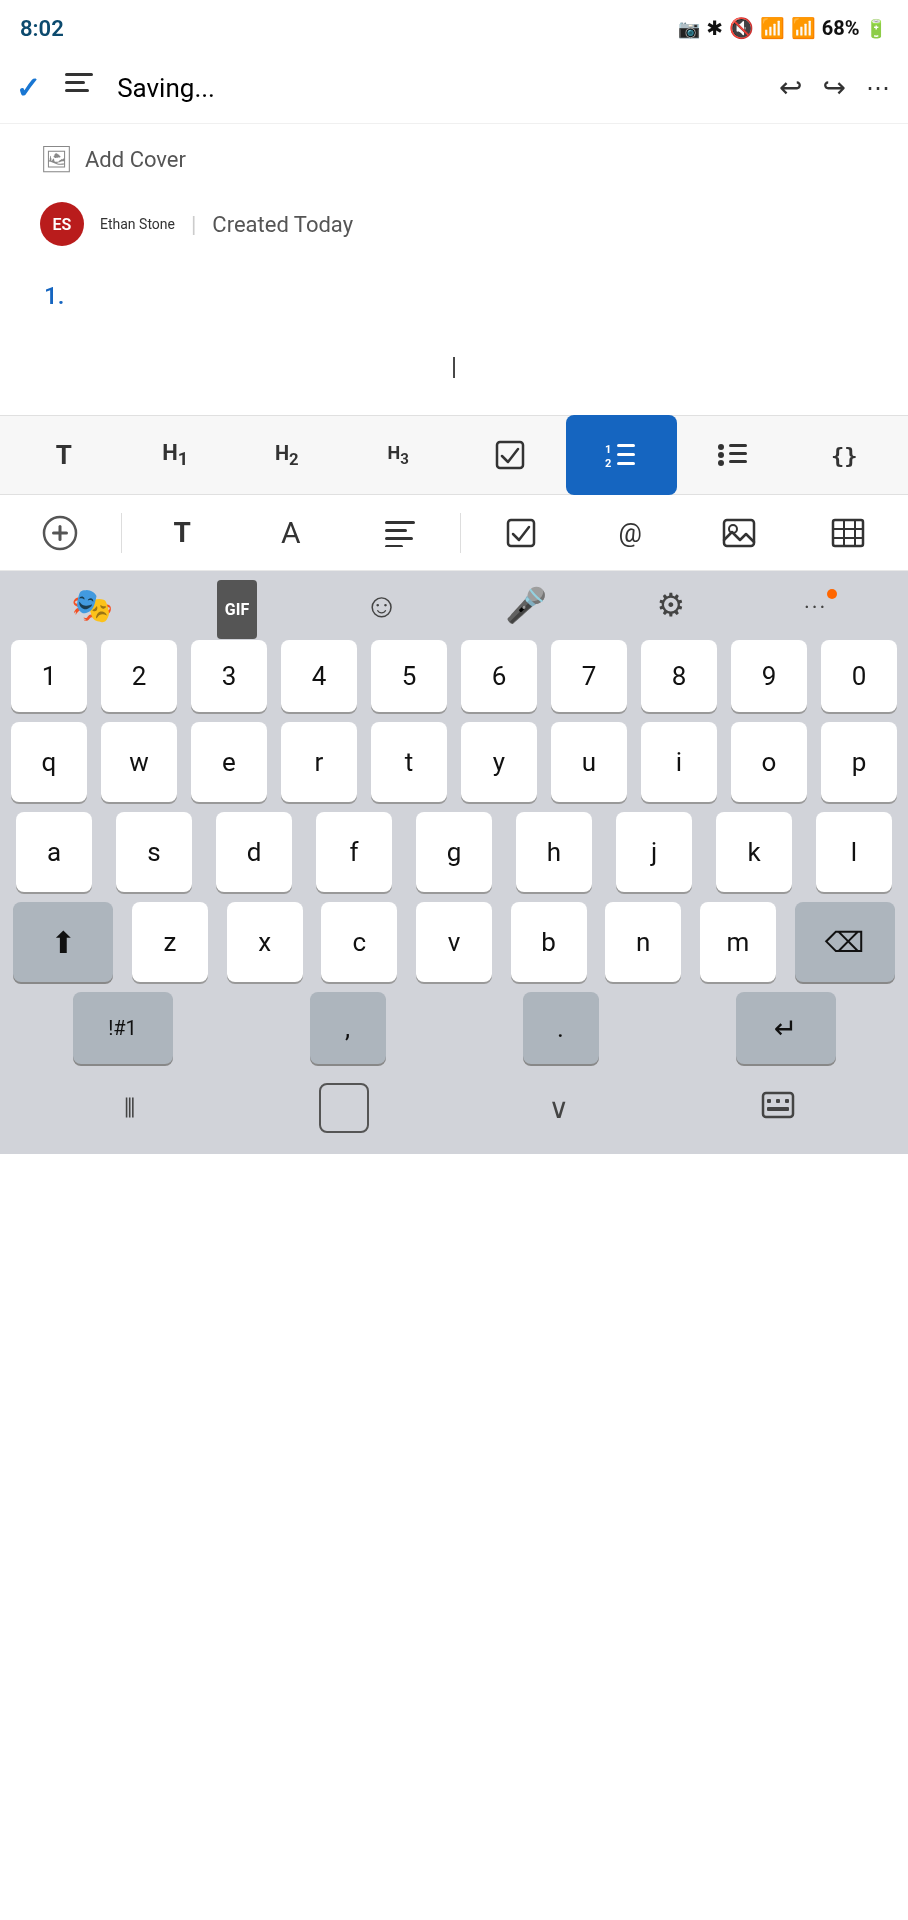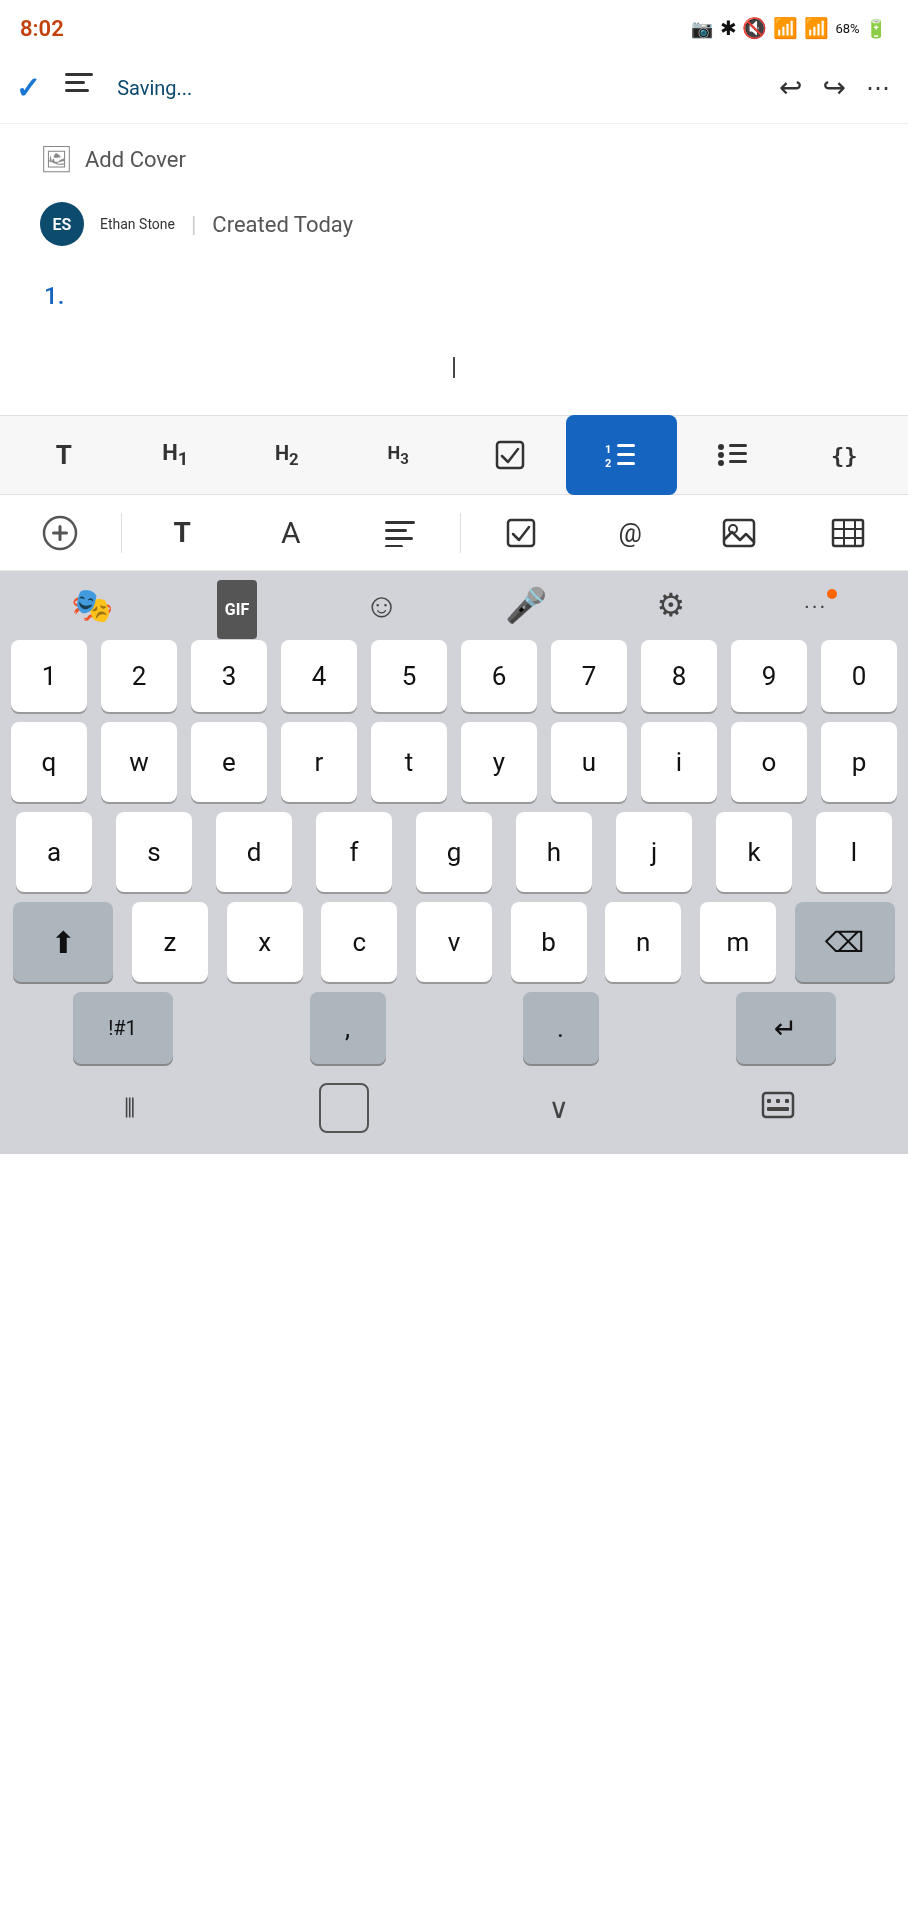--- a/index.html
+++ b/index.html
@@ -17,33 +17,33 @@
       display: flex;
       justify-content: space-between;
       align-items: center;
       padding: 10px 20px 6px 20px;
       background: #fff;
       height: 52px;
     }
     .status-time {
       font-size: 22px;
       font-weight: 600;
-      color: #c2410c;
+      color: #0c4a6e;
       text-align: center;
     }
     .status-icons {
       display: flex;
       align-items: center;
       gap: 6px;
       font-size: 18px;
       color: #111;
     }
     .status-battery {
-      font-size: 13px;
-      font-weight: 400;
+      font-size: 20px;
+      font-weight: 700;
       color: #111;
     }
 
     
     .top-toolbar {
       display: flex;
       align-items: center;
       padding: 8px 16px;
       background: #fff;
       height: 72px;
@@ -63,22 +63,22 @@
     .check-icon {
       color: #1976D2;
       font-size: 30px;
       font-weight: bold;
     }
     .outline-icon {
       font-size: 28px;
       color: #333;
     }
     .saving-text {
-      font-size: 20px;
-      color: #0c4a6e;
+      font-size: 26px;
+      color: #000000;
     }
     .toolbar-icon {
       font-size: 28px;
       color: #333;
     }
     .more-icon {
       font-size: 24px;
       color: #333;
       letter-spacing: 2px;
     }
@@ -113,21 +113,21 @@
     .author-row {
       display: flex;
       align-items: center;
       gap: 16px;
       margin-bottom: 36px;
     }
     .author-avatar {
       width: 44px;
       height: 44px;
       border-radius: 50%;
-      background: #0c4a6e;
+      background: #b91c1c;
       display: flex;
       align-items: center;
       justify-content: center;
       color: #fff;
       font-size: 16px;
       font-weight: 600;
       flex-shrink: 0;
     }
     .author-name {
       font-size: 14px;

